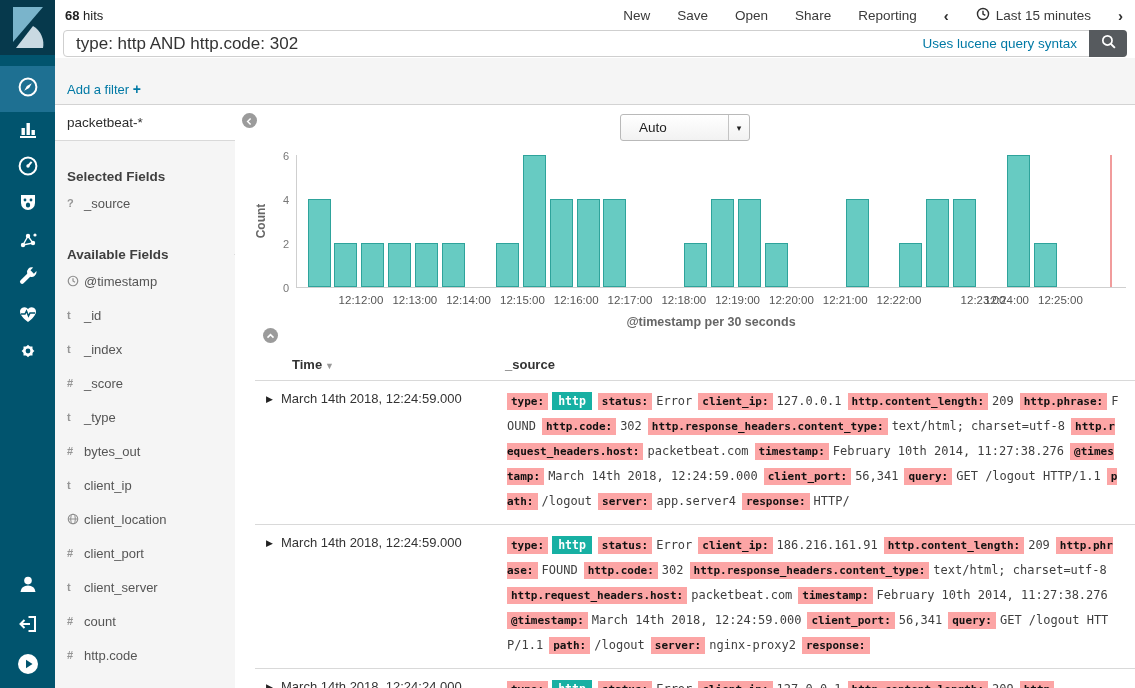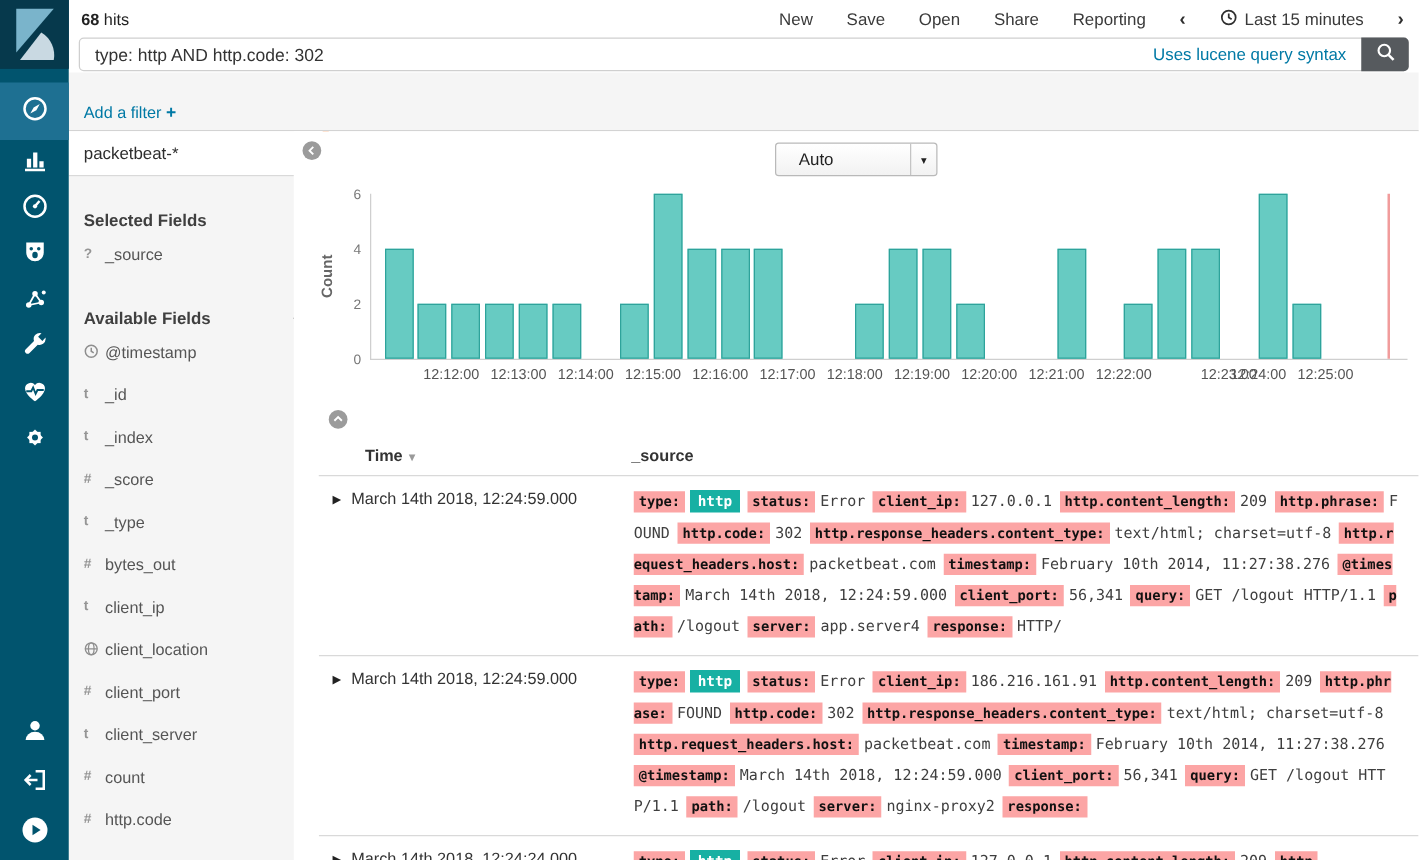--- a/index.html
+++ b/index.html
@@ -21,21 +21,21 @@
   .hits { font-size:13px; color:#222; }
   .hits b { font-weight:bold; }
   .topnav { margin-left:auto; display:flex; align-items:center; gap:27px; font-size:13.5px; color:#3a3a3a; }
   .topnav .navitem { cursor:pointer;text-align:center; }
   .tp-chev { font-size:15px; font-weight:bold; color:#2f2f2f; cursor:pointer; }
   .timepick { display:flex; align-items:center; gap:6px; cursor:pointer; }
 
   
   .querybar { position:absolute; left:55px; top:30px; width:1080px; height:28px; }
   .querybox { position:absolute; left:8px; right:8px; top:0; height:27px; border:1px solid #cfcfcf; border-radius:4px; background:#fff; display:flex; align-items:center; }
-  .queryinput { flex:1; padding-left:12px; font-size:14px; color:#333; }
+  .queryinput { flex:1; padding-left:12px; font-size:17px; color:#333; }
   .lucene { color:#0079a5; font-size:13.5px; margin-right:12px; cursor:pointer; white-space:nowrap; }
   .searchbtn { width:38px; height:27px; margin:-1px -1px -1px 0; background:#565a5e; border-radius:0 4px 4px 0; display:flex; align-items:center; justify-content:center; cursor:pointer; }
 
   
   .filterbar { position:absolute; left:55px; top:58px; width:1080px; height:47px; background:#f5f5f5; border-bottom:1px solid #d3d3d3; }
   .addfilter { position:absolute; left:12px; top:23px; font-size:13px; color:#0079a5; cursor:pointer; }
   .addfilter .plus { font-weight:bold; font-size:14px; }
 
   
   .fields { position:absolute; left:55px; top:105px; width:208px; bottom:0; background:#f5f5f5; border-right:5px solid #f97316; }
@@ -354,20 +354,21 @@
       <span class="xtick" style="left: 386.8px;">12:18:00</span>
       <span class="xtick" style="left: 440.6px;">12:19:00</span>
       <span class="xtick" style="left: 494.4px;">12:20:00</span>
       <span class="xtick" style="left: 548.2px;">12:21:00</span>
       <span class="xtick" style="left: 602px;">12:22:00</span>
       <span class="xtick" style="left: 686px;">12:23:00</span>
       <span class="xtick" style="left: 709.6px;">12:24:00</span>
       <span class="xtick" style="left: 763.4px;">12:25:00</span>
       <div class="nowline" style="left: 813px;"></div>
     </div>
+  <div class="xlabel">@timestamp per 30 seconds</div>
 
   <span class="circlebtn collapse-up">
       <span id="chev-up"><svg width="9" height="9" viewBox="0 0 24 24" fill="none">
           <path d="M4 15l8-8 8 8" stroke="#ffffff" stroke-width="4"></path>
         </svg></span>
     </span>
 
   <div class="thead">
     <span class="th-time"><span>Time</span><span class="sortcaret">▼</span></span>
     <span class="th-source">_source</span>

